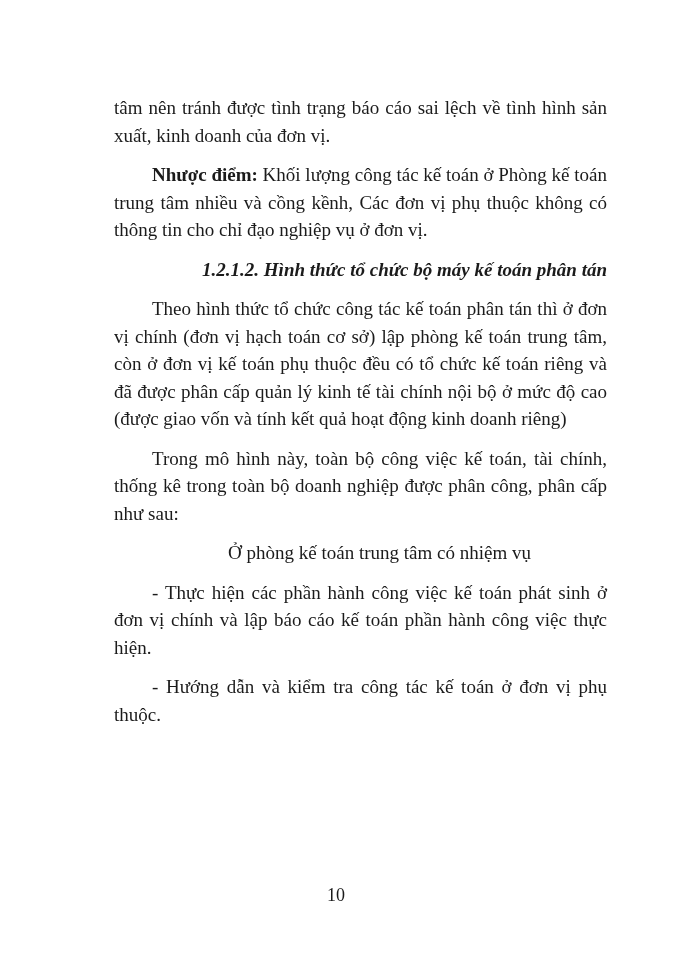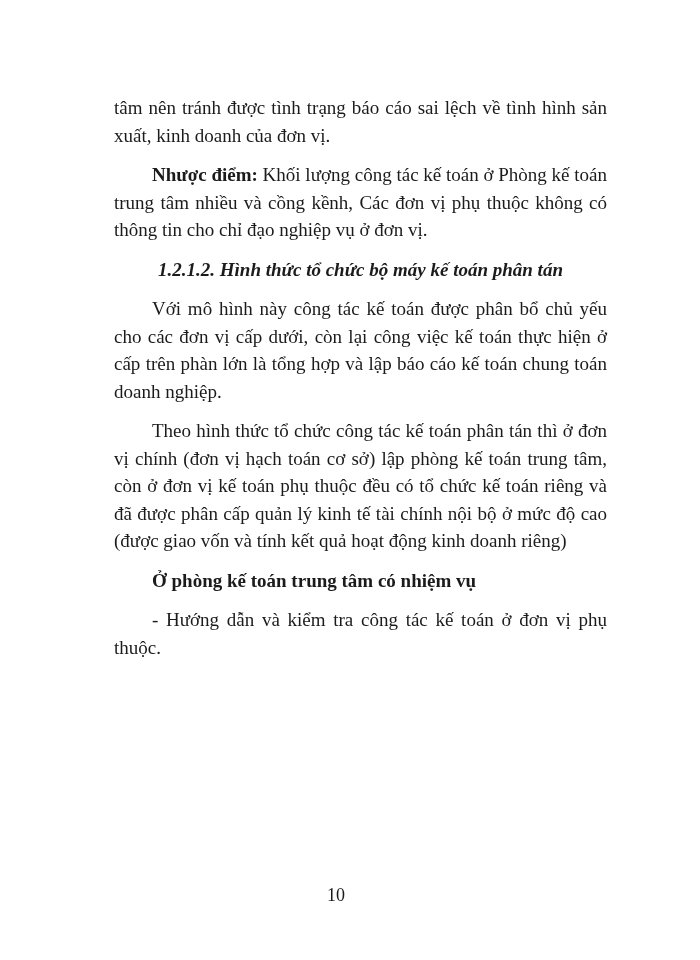--- a/index.html
+++ b/index.html
@@ -31,25 +31,25 @@
   }
   .indent { text-indent: 38px; margin-top: 12px; }
   .tight { margin-bottom: 9px; }
   .lead-bold { font-weight: bold; }
   .section-heading {
     font-size: 19px;
     line-height: 27.5px;
     font-weight: bold;
     font-style: italic;
     margin: 2px 0 8px 0;
-    text-align: center;
+    text-align: right;
   }
   .subheading {
-    font-weight: bold;
-    text-align: left;
+    font-weight: normal;
+    text-align: center;
   }
   .footer {
     position: absolute;
     top: 883px;
     left: 0;
     width: 672px;
     text-align: center;
     font-size: 18px;
     line-height: 24px;
   }
@@ -60,27 +60,28 @@
 <div class="page">
   <div class="content">
 
     <p class="para">tâm nên tránh được tình trạng báo cáo sai lệch về tình hình sản xuất, kinh doanh của đơn vị.</p>
 
     <p class="para indent"><span class="lead-bold">Nhược điểm:</span> <span>Khối lượng công tác kế toán ở Phòng kế toán trung tâm nhiều và cồng kềnh, Các đơn vị phụ thuộc không có thông tin cho chỉ đạo nghiệp vụ ở đơn vị.</span></p>
 
 
     <h3 class="section-heading">1.2.1.2. Hình thức tổ chức bộ máy kế toán phân tán</h3>
 
-    <p class="para indent">Với mô hình này công tác kế toán được phân bổ chủ yếu cho các đơn vị cấp dưới, còn lại công việc kế toán thực hiện ở cấp trên phàn lớn là tổng hợp và lập báo cáo kế toán chung toán doanh nghiệp.</p>
 
     <p class="para indent">Theo hình thức tổ chức công tác kế toán phân tán thì ở đơn vị chính (đơn vị hạch toán cơ sở) lập phòng kế toán trung tâm, còn ở đơn vị kế toán phụ thuộc đều có tổ chức kế toán riêng và đã được phân cấp quản lý kinh tế tài chính nội bộ ở mức độ cao (được giao vốn và tính kết quả hoạt động kinh doanh riêng)</p>
 
+    <p class="para indent tight">Trong mô hình này, toàn bộ công việc kế toán, tài chính, thống kê trong toàn bộ doanh nghiệp được phân công, phân cấp như sau:</p>
 
     <p class="para indent subheading tight">Ở phòng kế toán trung tâm có nhiệm vụ</p>
 
+    <p class="para indent tight">- Thực hiện các phần hành công việc kế toán phát sinh ở đơn vị chính và lập báo cáo kế toán phần hành công việc thực hiện.</p>
 
 
     <p class="para indent">- Hướng dẫn và kiểm tra công tác kế toán ở đơn vị phụ thuộc.</p>
 
   </div>
 
   <div class="footer">10</div>
 </div>
 
 </body></html>

